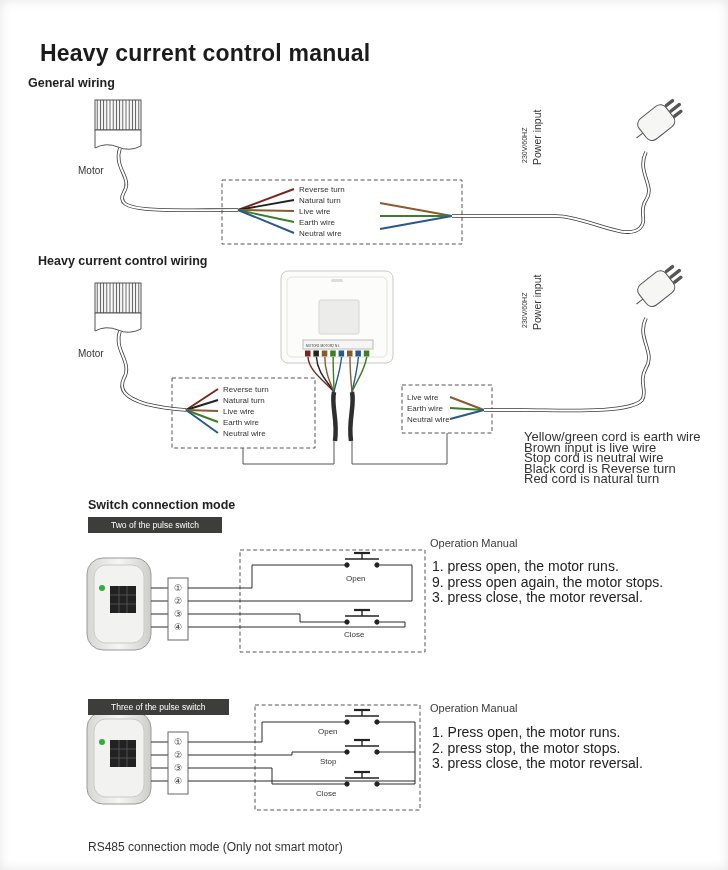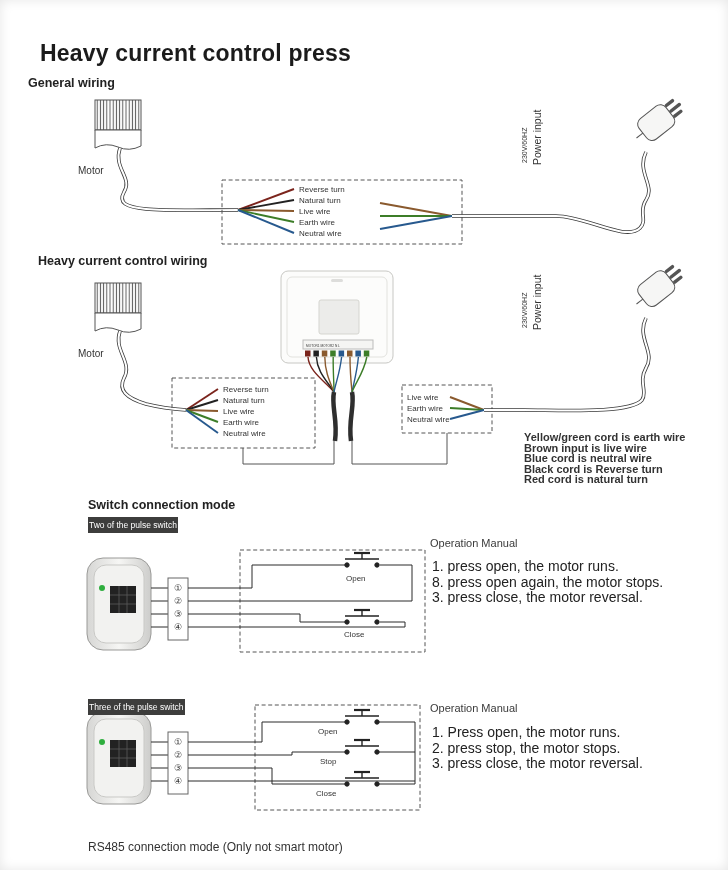--- a/index.html
+++ b/index.html
@@ -3,25 +3,25 @@
 <meta charset="utf-8">
 <style>
   * { margin:0; padding:0; box-sizing:border-box; }
   html,body { width:728px; height:870px; }
   body { font-family:"Liberation Sans", sans-serif; background:#e9e9e9; }
   .page { position:relative; width:728px; height:870px; background:#ffffff;
           box-shadow: inset 0 0 12px rgba(0,0,0,0.10); overflow:hidden; }
   .abs { position:absolute; }
   .title { left:40px; top:40px; font-size:23px; font-weight:bold; color:#1b1b1b; letter-spacing:0.2px; }
   .sech  { font-size:12.5px; font-weight:bold; color:#222; }
-  .badge { position:absolute; background:#3d3d3c; color:#ffffff; font-size:8.5px; padding:3px 1px; }
+  .badge { position:absolute; background:#3d3d3c; color:#ffffff; font-size:8.5px; padding:3px 23px; }
   .op:    { }
   .opttl { font-size:11px; color:#3a3a3a; }
   .steps { font-size:14px; color:#222; line-height:15.5px; white-space:nowrap; }
-  .notes { font-size:11px; color:#333; line-height:10.6px; white-space:nowrap;font-weight:bold; }
+  .notes { font-size:13px; color:#333; line-height:10.6px; white-space:nowrap; }
   .footer{ font-size:12px; color:#333; }
   svg.diagram { position:absolute; left:0; top:0; }
   svg text { font-family:"Liberation Sans", sans-serif; fill:#333; }
   .tube-o { fill:none; stroke:#3a3a3a; stroke-width:3.6; }
   .tube-i { fill:none; stroke:#ffffff; stroke-width:2; }
   .wire   { fill:none; stroke:#2a2a2a; stroke-width:1; }
   .cwire  { fill:none; stroke-width:1.9; }
   .dash   { fill:none; stroke:#555; stroke-width:1; stroke-dasharray:4 2.6; }
   .pig    { fill:none; stroke-width:1.4; }
   .bundle { fill:none; stroke:#2e2e2e; stroke-width:4.5; }
@@ -264,41 +264,41 @@
         <circle class="sw" cx="347" cy="784" r="2.2" fill="#222"></circle>
         <circle class="sw" cx="377" cy="784" r="2.2" fill="#222"></circle>
         <line class="sw" x1="345" y1="778" x2="379" y2="778" stroke-width="1.6"></line>
         <line class="sw" x1="362" y1="778" x2="362" y2="772" stroke-width="1.4"></line>
         <line class="sw" x1="354" y1="772" x2="370" y2="772" stroke-width="2.2"></line>
       </g>
       <text x="316" y="796" font-size="8">Close</text>
     </g>
   </svg>
 
-  <div class="abs title">Heavy current control press</div>
+  <div class="abs title">Heavy current control manual</div>
 
   <div class="abs sech" style="left:28px; top:76px;">General wiring</div>
   <div class="abs sech" style="left:38px; top:254px;">Heavy current control wiring</div>
 
   <div class="abs notes" style="left:524px; top:432px;">
     <div>Yellow/green cord is earth wire</div>
     <div>Brown input is live wire</div>
-    <div>Blue cord is neutral wire</div>
+    <div>Stop cord is neutral wire</div>
     <div>Black cord is Reverse turn</div>
     <div>Red cord is natural turn</div>
   </div>
 
   <div class="abs sech" style="left:88px; top:498px;text-align:right;">Switch connection mode</div>
 
   <span class="badge" style="left:88px; top:517px;">Two of the pulse switch</span>
 
   <div class="abs opttl" style="left:430px; top:537px;">Operation Manual</div>
   <div class="abs steps" style="left:432px; top:559px;">
     <div>1. press open, the motor runs.</div>
-    <div>8. press open again, the motor stops.</div>
+    <div>9. press open again, the motor stops.</div>
     <div>3. press close, the motor reversal.</div>
   </div>
 
   <span class="badge" style="left:88px; top:699px;">Three of the pulse switch</span>
 
   <div class="abs opttl" style="left:430px; top:702px;">Operation Manual</div>
   <div class="abs steps" style="left:432px; top:725px;">
     <div>1. Press open, the motor runs.</div>
     <div>2. press stop, the motor stops.</div>
     <div>3. press close, the motor reversal.</div>

